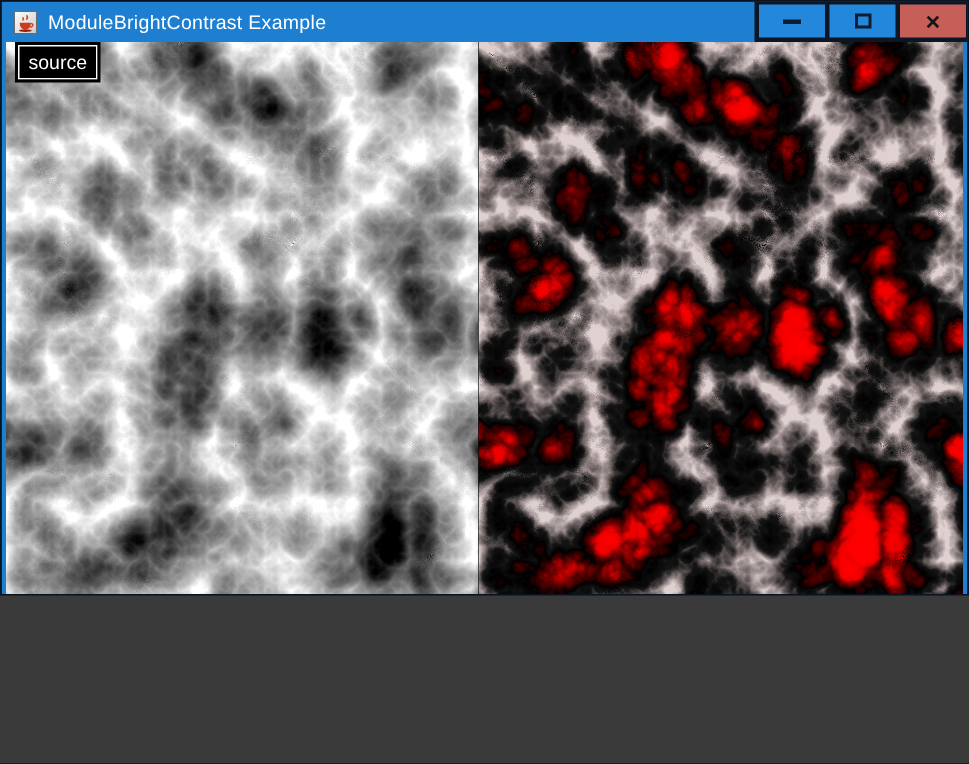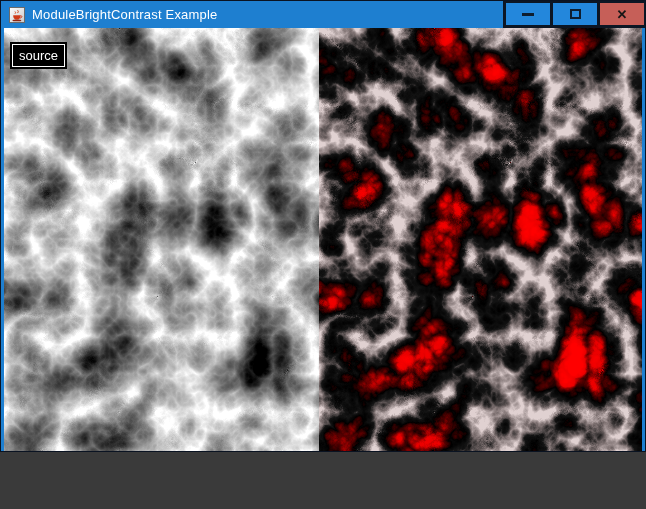--- a/index.html
+++ b/index.html
@@ -1,21 +1,21 @@
 <!DOCTYPE html>
 <html><head>
 <meta charset="utf-8">
 <style>
   * { margin: 0; padding: 0; box-sizing: border-box; }
   html, body { background: #3a3a3a; font-family: "Liberation Sans", sans-serif; }
 
   .window {
     position: relative;
     width: 646px;
-    height: 452px;
+    height: 397px;
     border: 1px solid #0a1322;
     background: #000;
     overflow: hidden;
   }
 
   
   .titlebar {
     height: 27px;
     background: #1e7fd0;
     display: flex;
@@ -83,21 +83,21 @@
   }
   .panel {
     position: relative;
     overflow: hidden;
     background: #111;
   }
   .panel svg { display: block; width: 100%; height: 100%; }
 
   .img-label {
     position: absolute;
-    top: 16px;
+    top: 2px;
     left: 8px;
     background: #000000;
     color: #ffffff;
     border: 1px solid #ffffff;
     outline: 2px solid #000000;
     padding: 4px 6px 4px 6px;
     font-size: 13px;
     line-height: 1;
     white-space: nowrap;
   }

